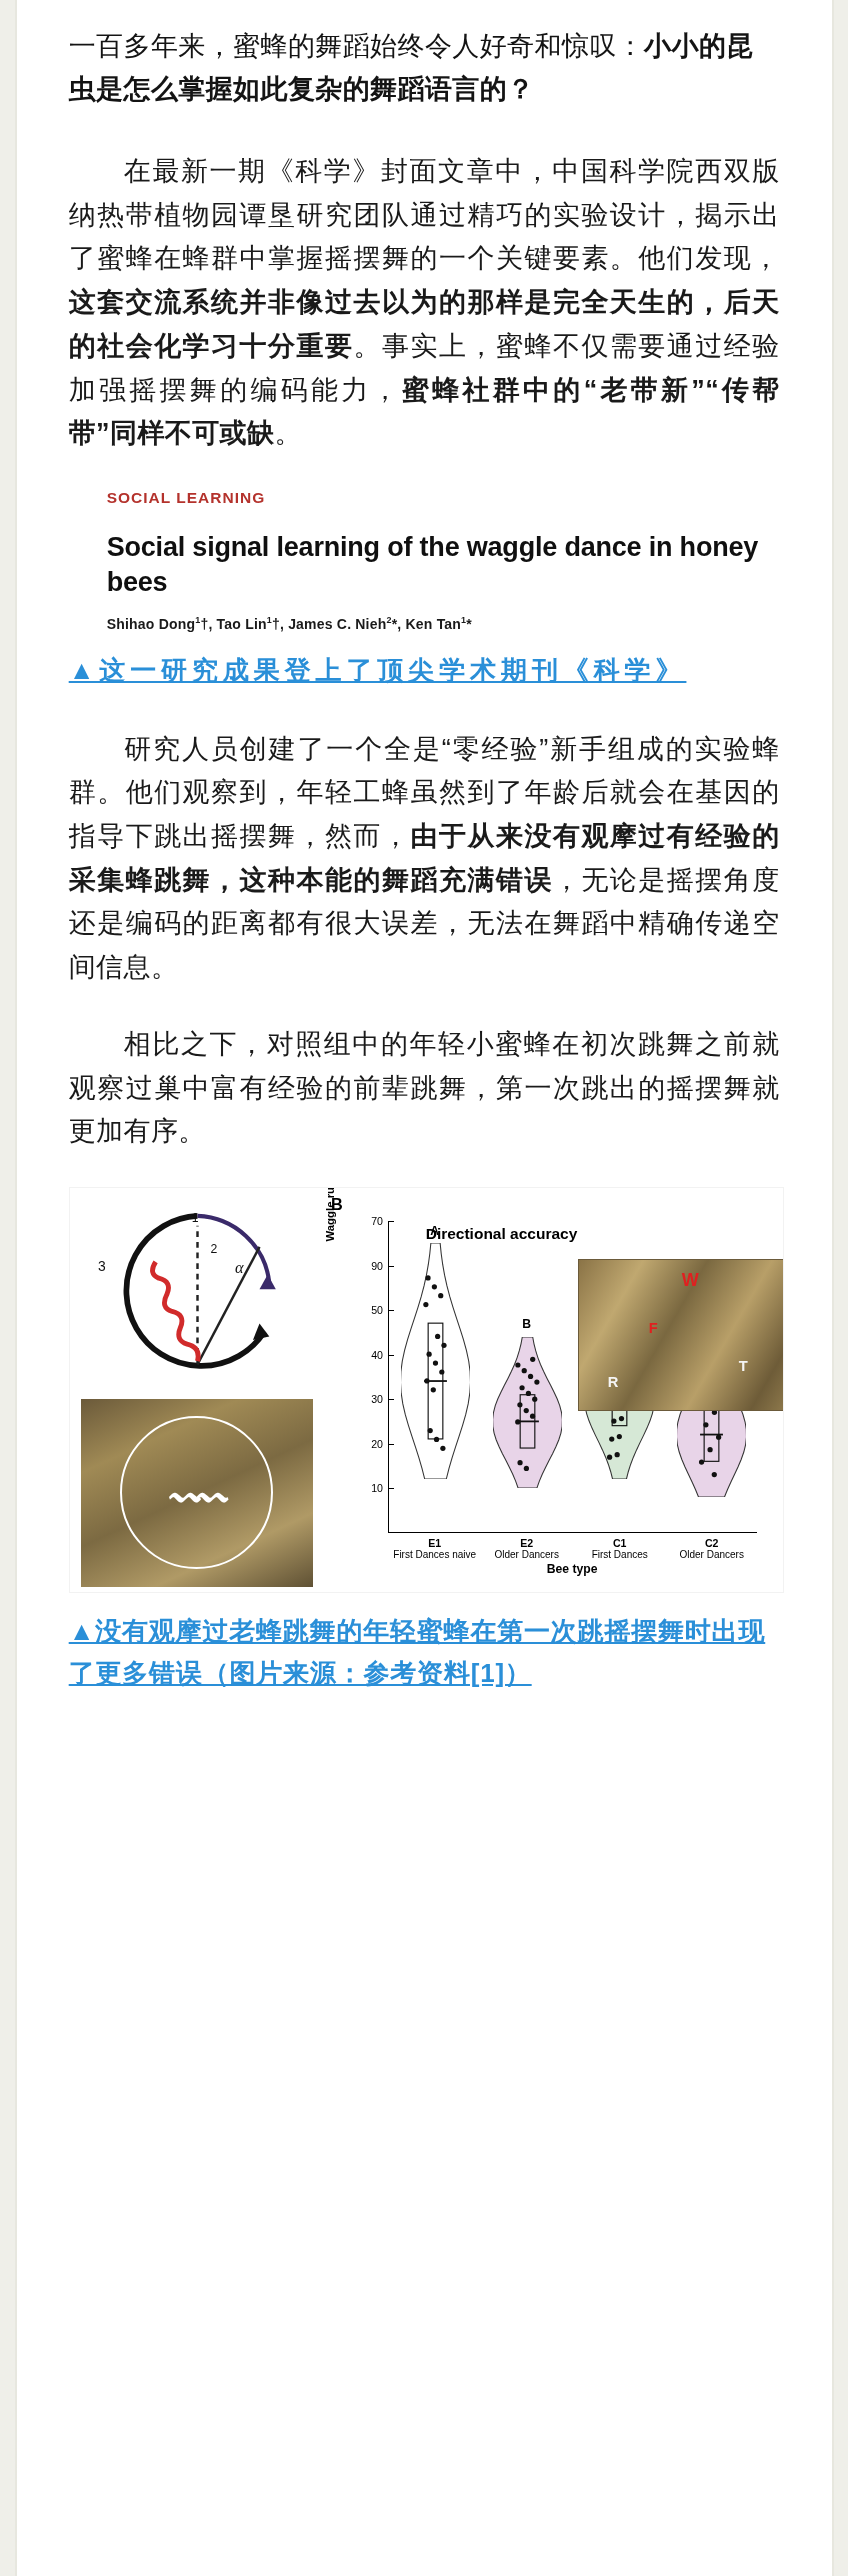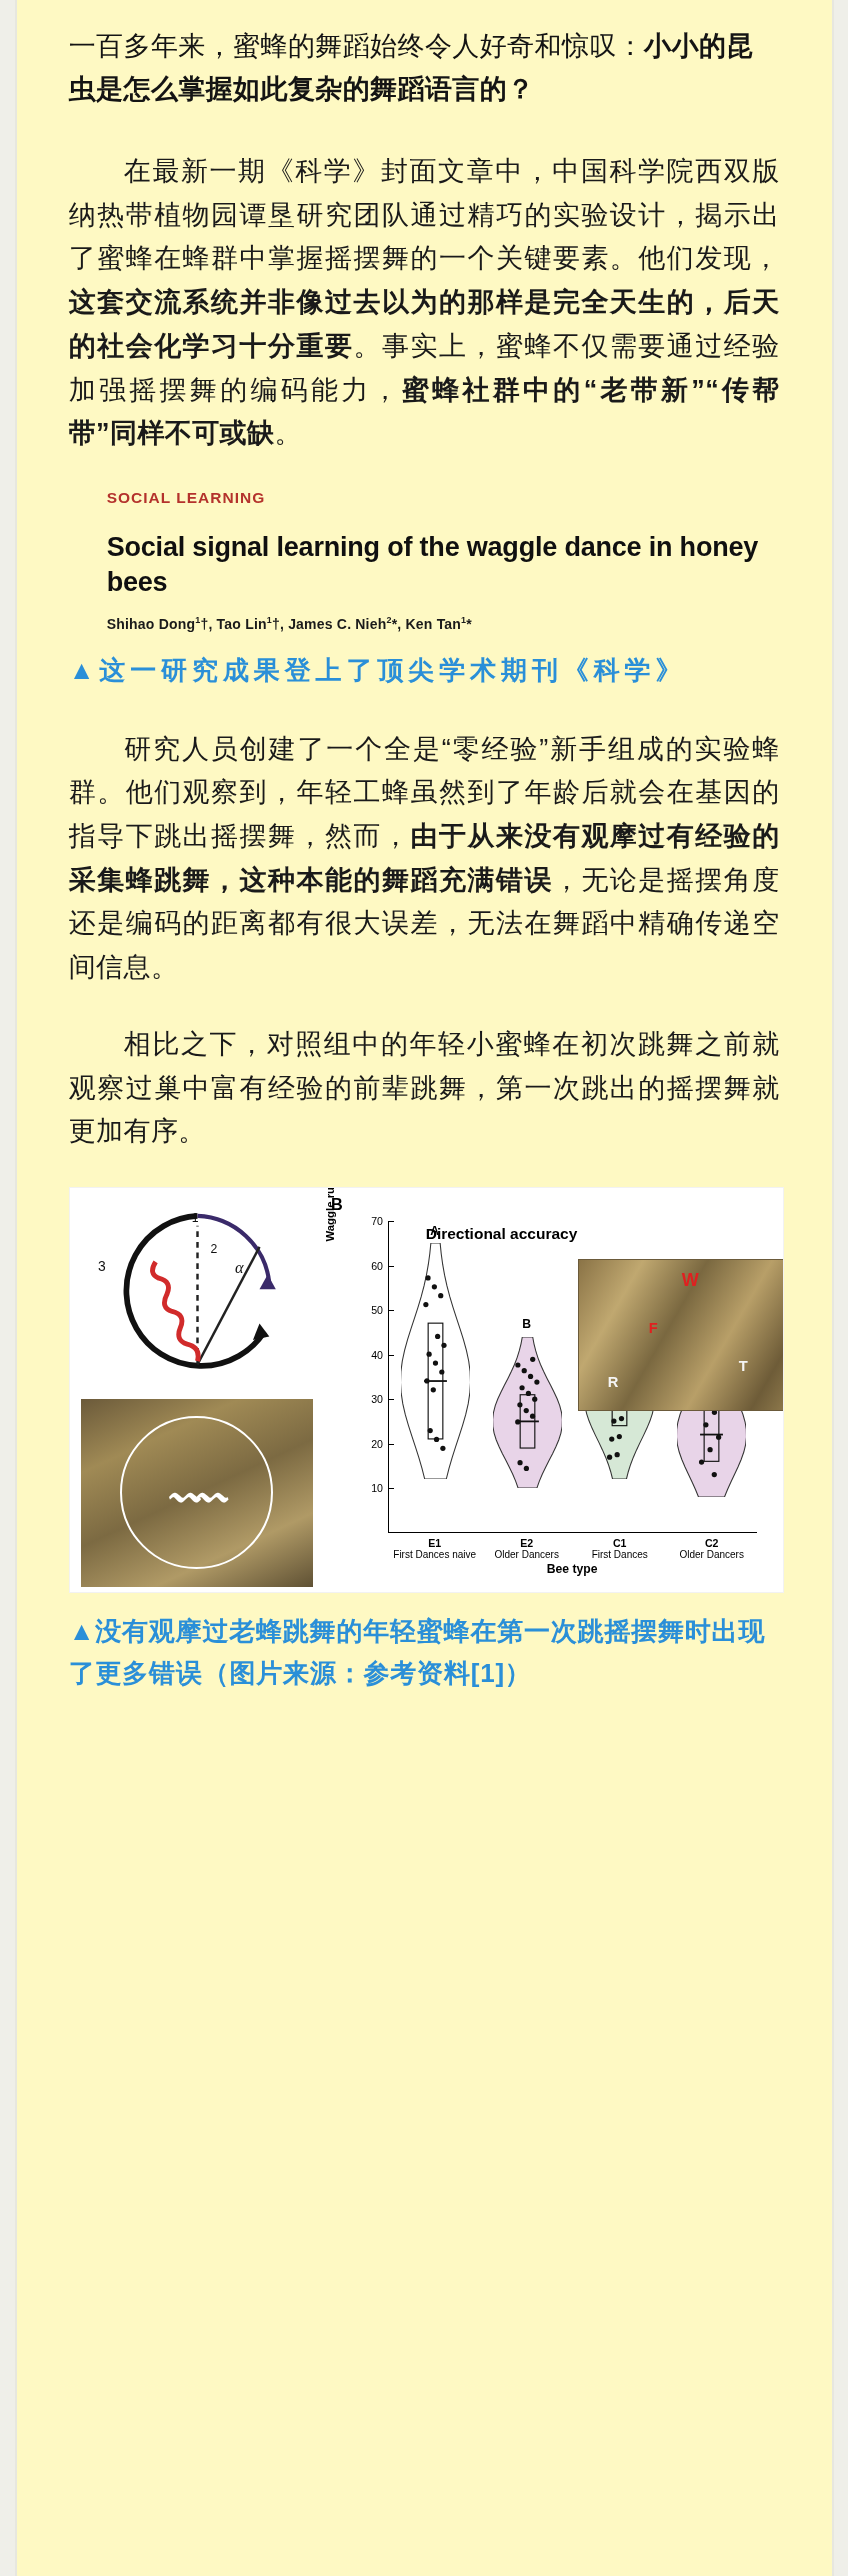--- a/index.html
+++ b/index.html
@@ -14,21 +14,21 @@
     font-family: "Liberation Sans", sans-serif;
     position: relative;
     overflow: hidden;
   }
   .page {
     position: absolute;
     left: 14.7px;
     top: 0;
     width: 819px;
     min-height: 2576px;
-    background: #fef9c3;
+    background: #ffffff;
     border-left: 2.4px solid #e7e7df;
     border-right: 2.4px solid #e7e7df;
   }
   .content {
     padding: 24.5px 52px 33px 52px;
   }
   p.para {
     font-size: 27px;
     line-height: 1.62;
     color: #1a1a1a;
@@ -77,20 +77,21 @@
   }
   .paper-authors sup { font-size: 9px; }
 
   .caption {
     color: #2a8fd8;
     font-size: 26px;
     line-height: 1.6;
     font-weight: bold;
     margin: 18px 0 36px 0;
     letter-spacing: 0.8px;
+    text-decoration: underline;
   }
   .caption.spaced { letter-spacing: 4.9px; }
 
   
   .figure {
     width: 715px;
     margin: 8.2px 0 4.9px 0;
     background: #ffffff;
     border: 0.8px solid #f2f2f2;
     position: relative;
@@ -282,21 +283,21 @@
         <div class="fig-b-label" style="left:3.3px; top:1.6px;">B</div>
         <div class="chart-title">Directional accuracy</div>
         <div class="ylabel">Waggle run divergence angles (deg)</div>
         <div class="chart-area">
           <div id="yticks">
               <div class="ytick" style="top: 267px;">10</div>
               <div class="ytick" style="top: 223px;">20</div>
               <div class="ytick" style="top: 178px;">30</div>
               <div class="ytick" style="top: 134px;">40</div>
               <div class="ytick" style="top: 89px;">50</div>
-              <div class="ytick" style="top: 45px;">60</div>
+              <div class="ytick" style="top: 45px;">90</div>
               <div class="ytick" style="top: 0px;">70</div>
             </div>
           <div id="violins">
               <svg width="69" height="236" style="position: absolute; left: 12px; top: 22px;" viewBox="0 0 84 289.219">
                 <path d="M36.32687454295842 0 L34.99694522750648 13.146753246753248 L33.19791448217191 26.293506493506495 L30.8605113590028 39.44025974025974 L27.948263549393232 52.58701298701299 L24.476064192425817 65.73376623376625 L20.526102727552324 78.88051948051948 L16.256718307027906 92.02727272727273 L11.900071864601323 105.17402597402598 L7.746148052727676 118.32077922077923 L4.113342269527799 131.4675324675325 L1.3091804425481683 144.61428571428573 L-0.4123381273841531 157.76103896103896 L-0.8886393025423658 170.90779220779223 L-0.07388968150379327 184.05454545454546 L1.9537312572214276 197.2012987012987 L5.004400645651188 210.34805194805196 L8.805952467631997 223.49480519480522 L13.043844396171504 236.64155844155846 L17.40367739771673 249.78831168831172 L21.608395681651984 262.935064935065 L25.444364312546398 276.08181818181816 L28.773652802121248 289.22857142857146 L55.22634719787875 289.22857142857146 L58.5556356874536 276.08181818181816 L62.391604318348016 262.935064935065 L66.59632260228327 249.78831168831172 L70.95615560382849 236.64155844155846 L75.194047532368 223.49480519480522 L78.99559935434881 210.34805194805196 L82.04626874277858 197.2012987012987 L84.0738896815038 184.05454545454546 L84.88863930254237 170.90779220779223 L84.41233812738415 157.76103896103896 L82.69081955745183 144.61428571428573 L79.8866577304722 131.4675324675325 L76.25385194727232 118.32077922077923 L72.09992813539867 105.17402597402598 L67.74328169297209 92.02727272727273 L63.47389727244767 78.88051948051948 L59.52393580757418 65.73376623376625 L56.05173645060677 52.58701298701299 L53.1394886409972 39.44025974025974 L50.80208551782809 26.293506493506495 L49.00305477249352 13.146753246753248 L47.67312545704158 0 Z" fill="#ffffff" stroke="#333" stroke-width="1.3"></path>
                 <rect x="33" y="98.22857142857146" width="18" height="141.88571428571424" fill="none" stroke="#111" stroke-width="1.4"></rect>
                 <line x1="28" x2="56" y1="169.17142857142858" y2="169.17142857142858" stroke="#111" stroke-width="2.2"></line>
                 <circle cx="44.61348593964335" cy="114.51051109151484" r="3.2" fill="#111"></circle>
                 <circle cx="35.50456961591221" cy="229.8665396580443" r="3.2" fill="#111"></circle>
                 <circle cx="52.39565329218107" cy="125.4088539388595" r="3.2" fill="#111"></circle>

